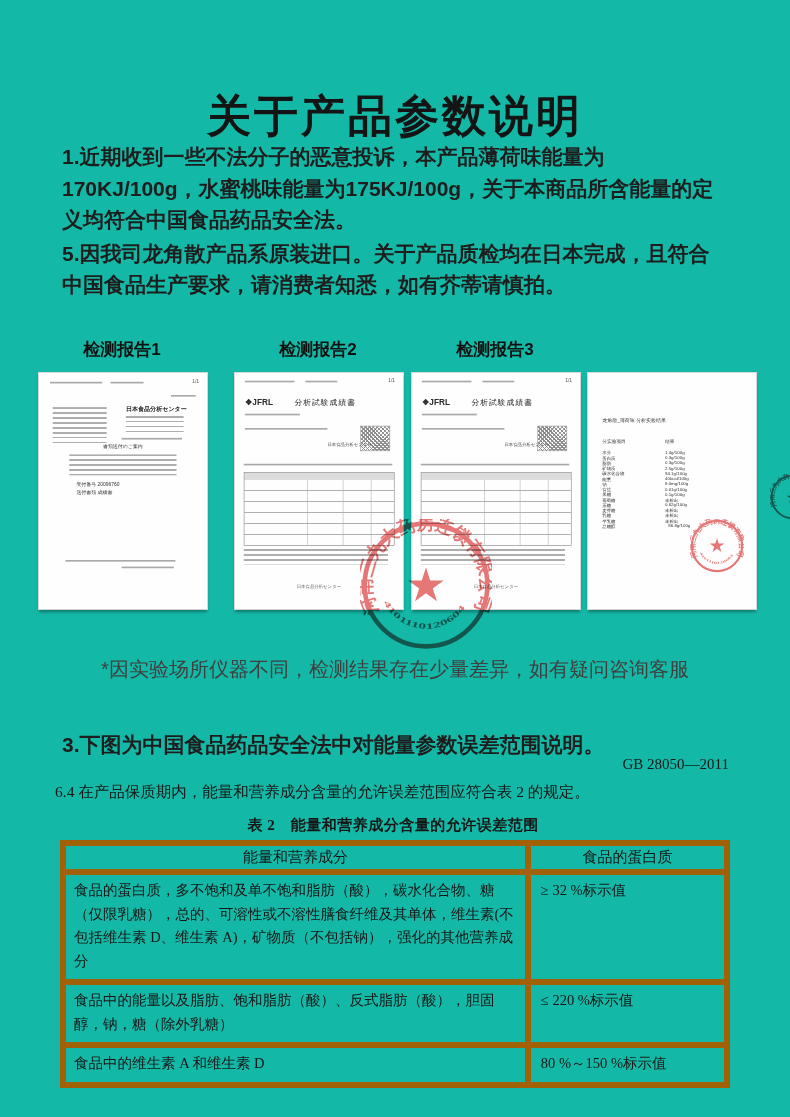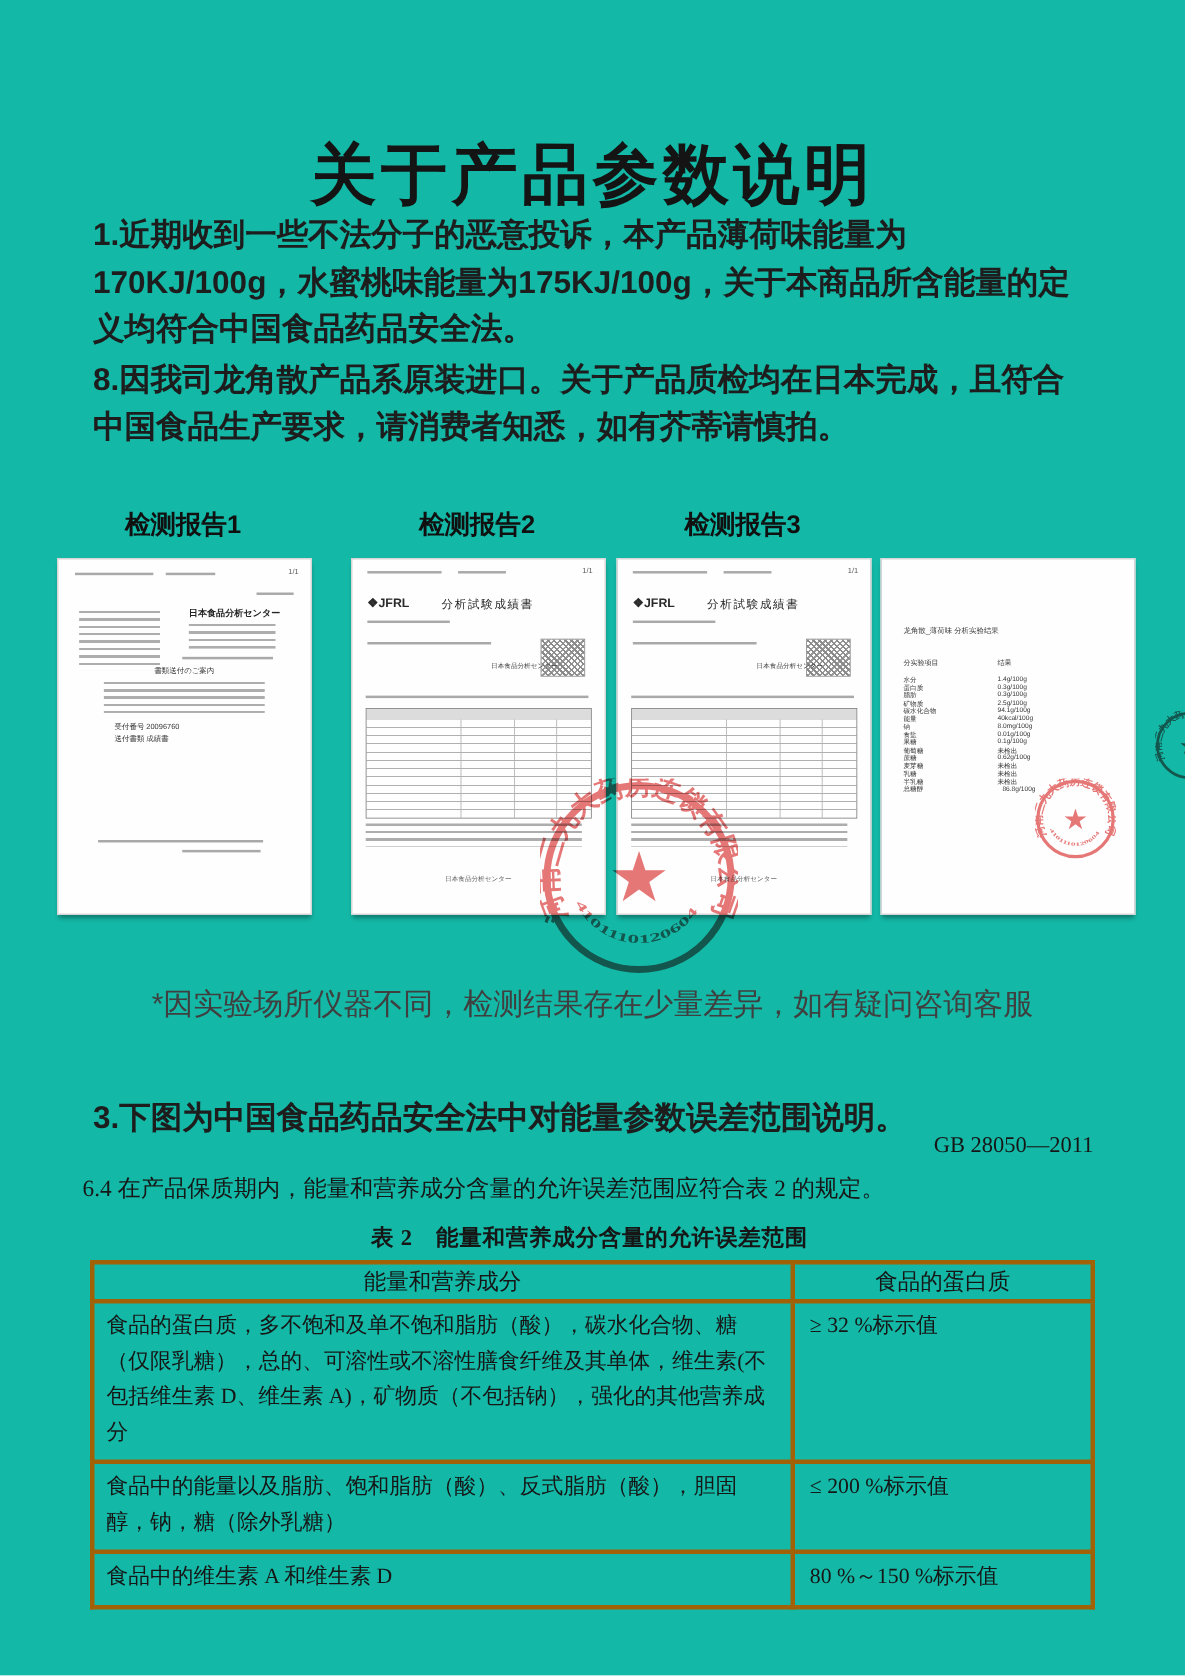--- a/index.html
+++ b/index.html
@@ -52,35 +52,35 @@
   .sec3{position:absolute;top:710px;left:62px;font-size:21px;font-weight:600;color:#1d1d1d;}
 
   
   .gb{position:absolute;top:756px;left:55px;width:676px;color:#161616;
       font-family:"Liberation Serif",serif;}
   .gb-code{text-align:right;font-size:15px;padding-right:2px;}
   .gb-clause{margin-top:9px;font-size:15.5px;}
   .gb-cap{margin-top:13px;text-align:center;font-weight:700;font-size:15px;letter-spacing:.5px;}
   .gb table{margin:5px 0 0 5px;width:670px;border-collapse:collapse;border:2px solid #2e2e2e;
             font-size:14.5px;color:#161616;}
-  .gb th,.gb td{border:3px solid #a16207;}
+  .gb th,.gb td{border:6px solid #a16207;}
   .gb th{font-weight:400;text-align:center;padding:2px 4px;font-size:15px;}
   .gb td.cA{width:70%;padding:4px 10px 6px 8px;line-height:23.5px;text-align:left;}
   .gb td.cB{width:30%;padding:4px 6px 6px 10px;line-height:23.5px;vertical-align:top;text-align:left;}
 </style>
 </head>
 <body>
 
 <div class="page">
 
   <h1 class="title">关于产品参数说明</h1>
 
   <div class="intro">
     <p>1.近期收到一些不法分子的恶意投诉，本产品薄荷味能量为170KJ/100g，水蜜桃味能量为175KJ/100g，关于本商品所含能量的定义均符合中国食品药品安全法。</p>
-    <p>8.因我司龙角散产品系原装进口。关于产品质检均在日本完成，且符合中国食品生产要求，请消费者知悉，如有芥蒂请慎拍。</p>
+    <p>5.因我司龙角散产品系原装进口。关于产品质检均在日本完成，且符合中国食品生产要求，请消费者知悉，如有芥蒂请慎拍。</p>
   </div>
 
   <div class="rlabel p1">检测报告1</div>
   <div class="rlabel p2">检测报告2</div>
   <div class="rlabel p3">检测报告3</div>
 
   <div class="doc p1">
     <div class="shrink">
       <div class="line1" style="left:20px;top:16px;width:95px;"></div>
       <div class="line1" style="left:130px;top:16px;width:60px;"></div>
@@ -218,21 +218,21 @@
           <tr>
         <th>能量和营养成分</th>
         <th>食品的蛋白质</th>
       </tr>
       <tr>
         <td class="cA">食品的蛋白质，多不饱和及单不饱和脂肪（酸），碳水化合物、糖（仅限乳糖），总的、可溶性或不溶性膳食纤维及其单体，维生素(不包括维生素 D、维生素 A)，矿物质（不包括钠），强化的其他营养成分</td>
         <td class="cB">≥ 32 %标示值</td>
       </tr>
       <tr>
         <td class="cA">食品中的能量以及脂肪、饱和脂肪（酸）、反式脂肪（酸），胆固醇，钠，糖（除外乳糖）</td>
-        <td class="cB">≤ 200 %标示值</td>
+        <td class="cB">≤ 220 %标示值</td>
       </tr>
       <tr>
         <td class="cA">食品中的维生素 A 和维生素 D</td>
         <td class="cB">80 %～150 %标示值</td>
       </tr>
     </tbody>
       </table>
   </div>
 
 </div>

